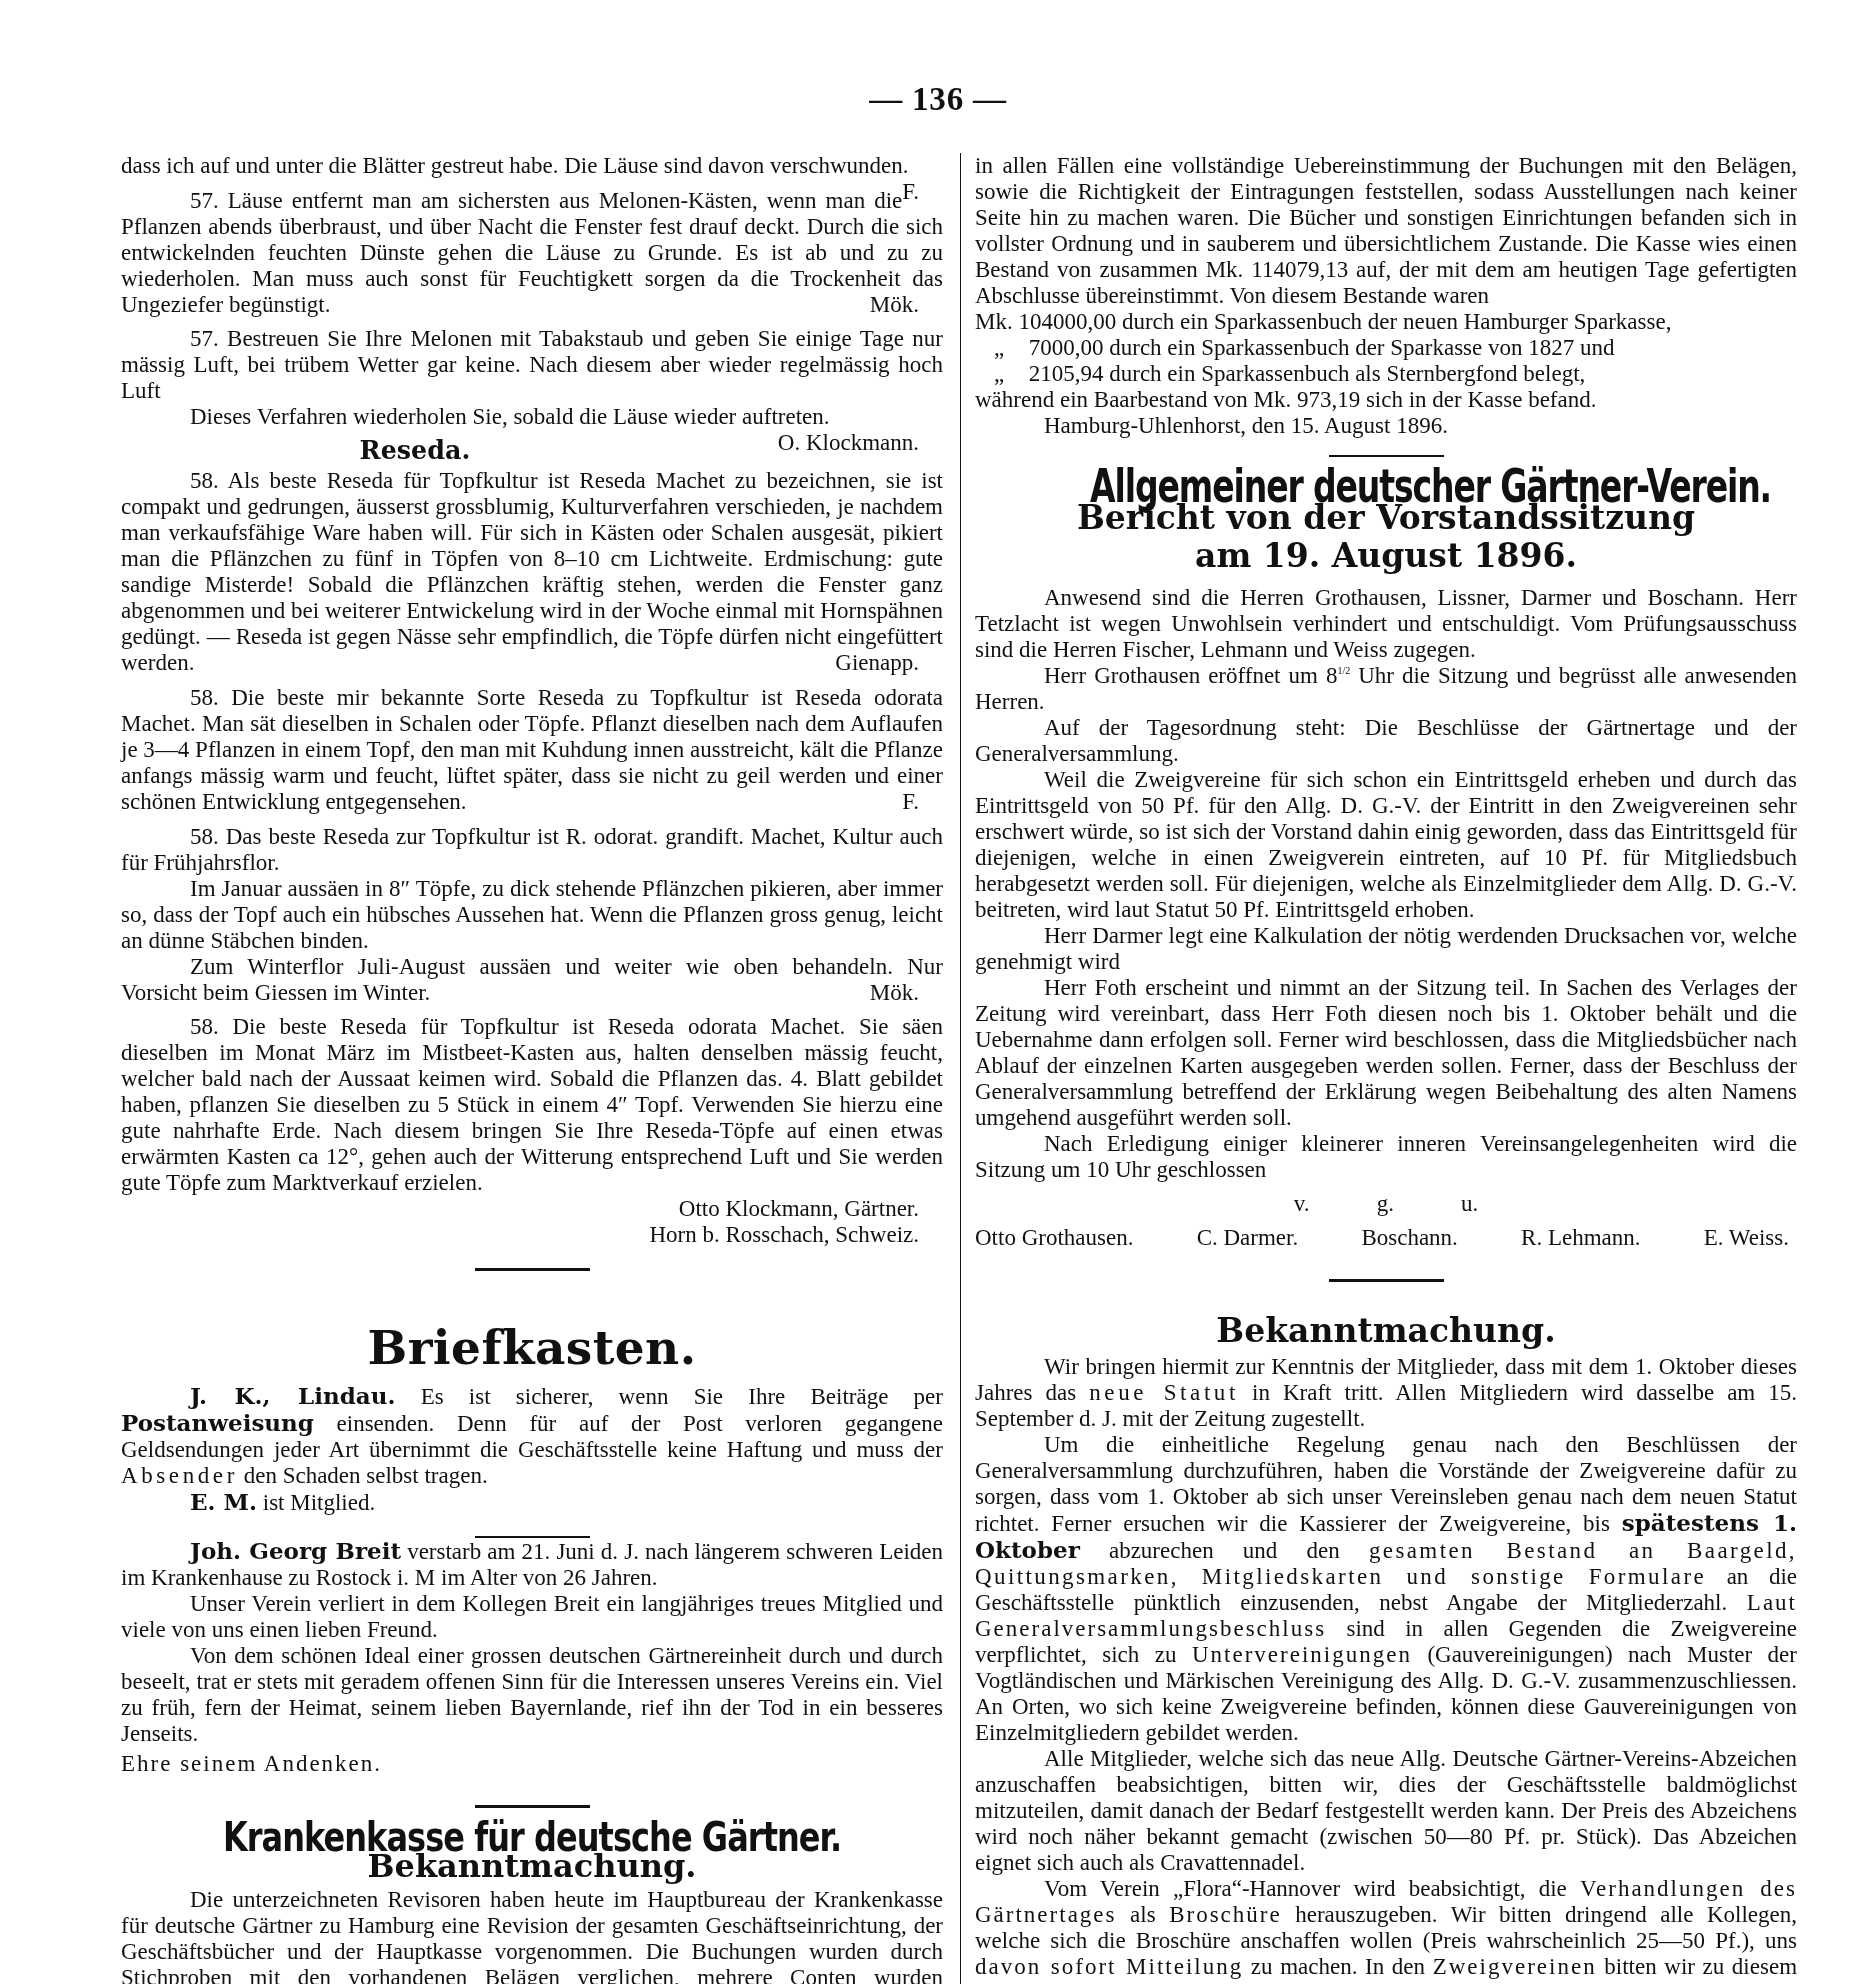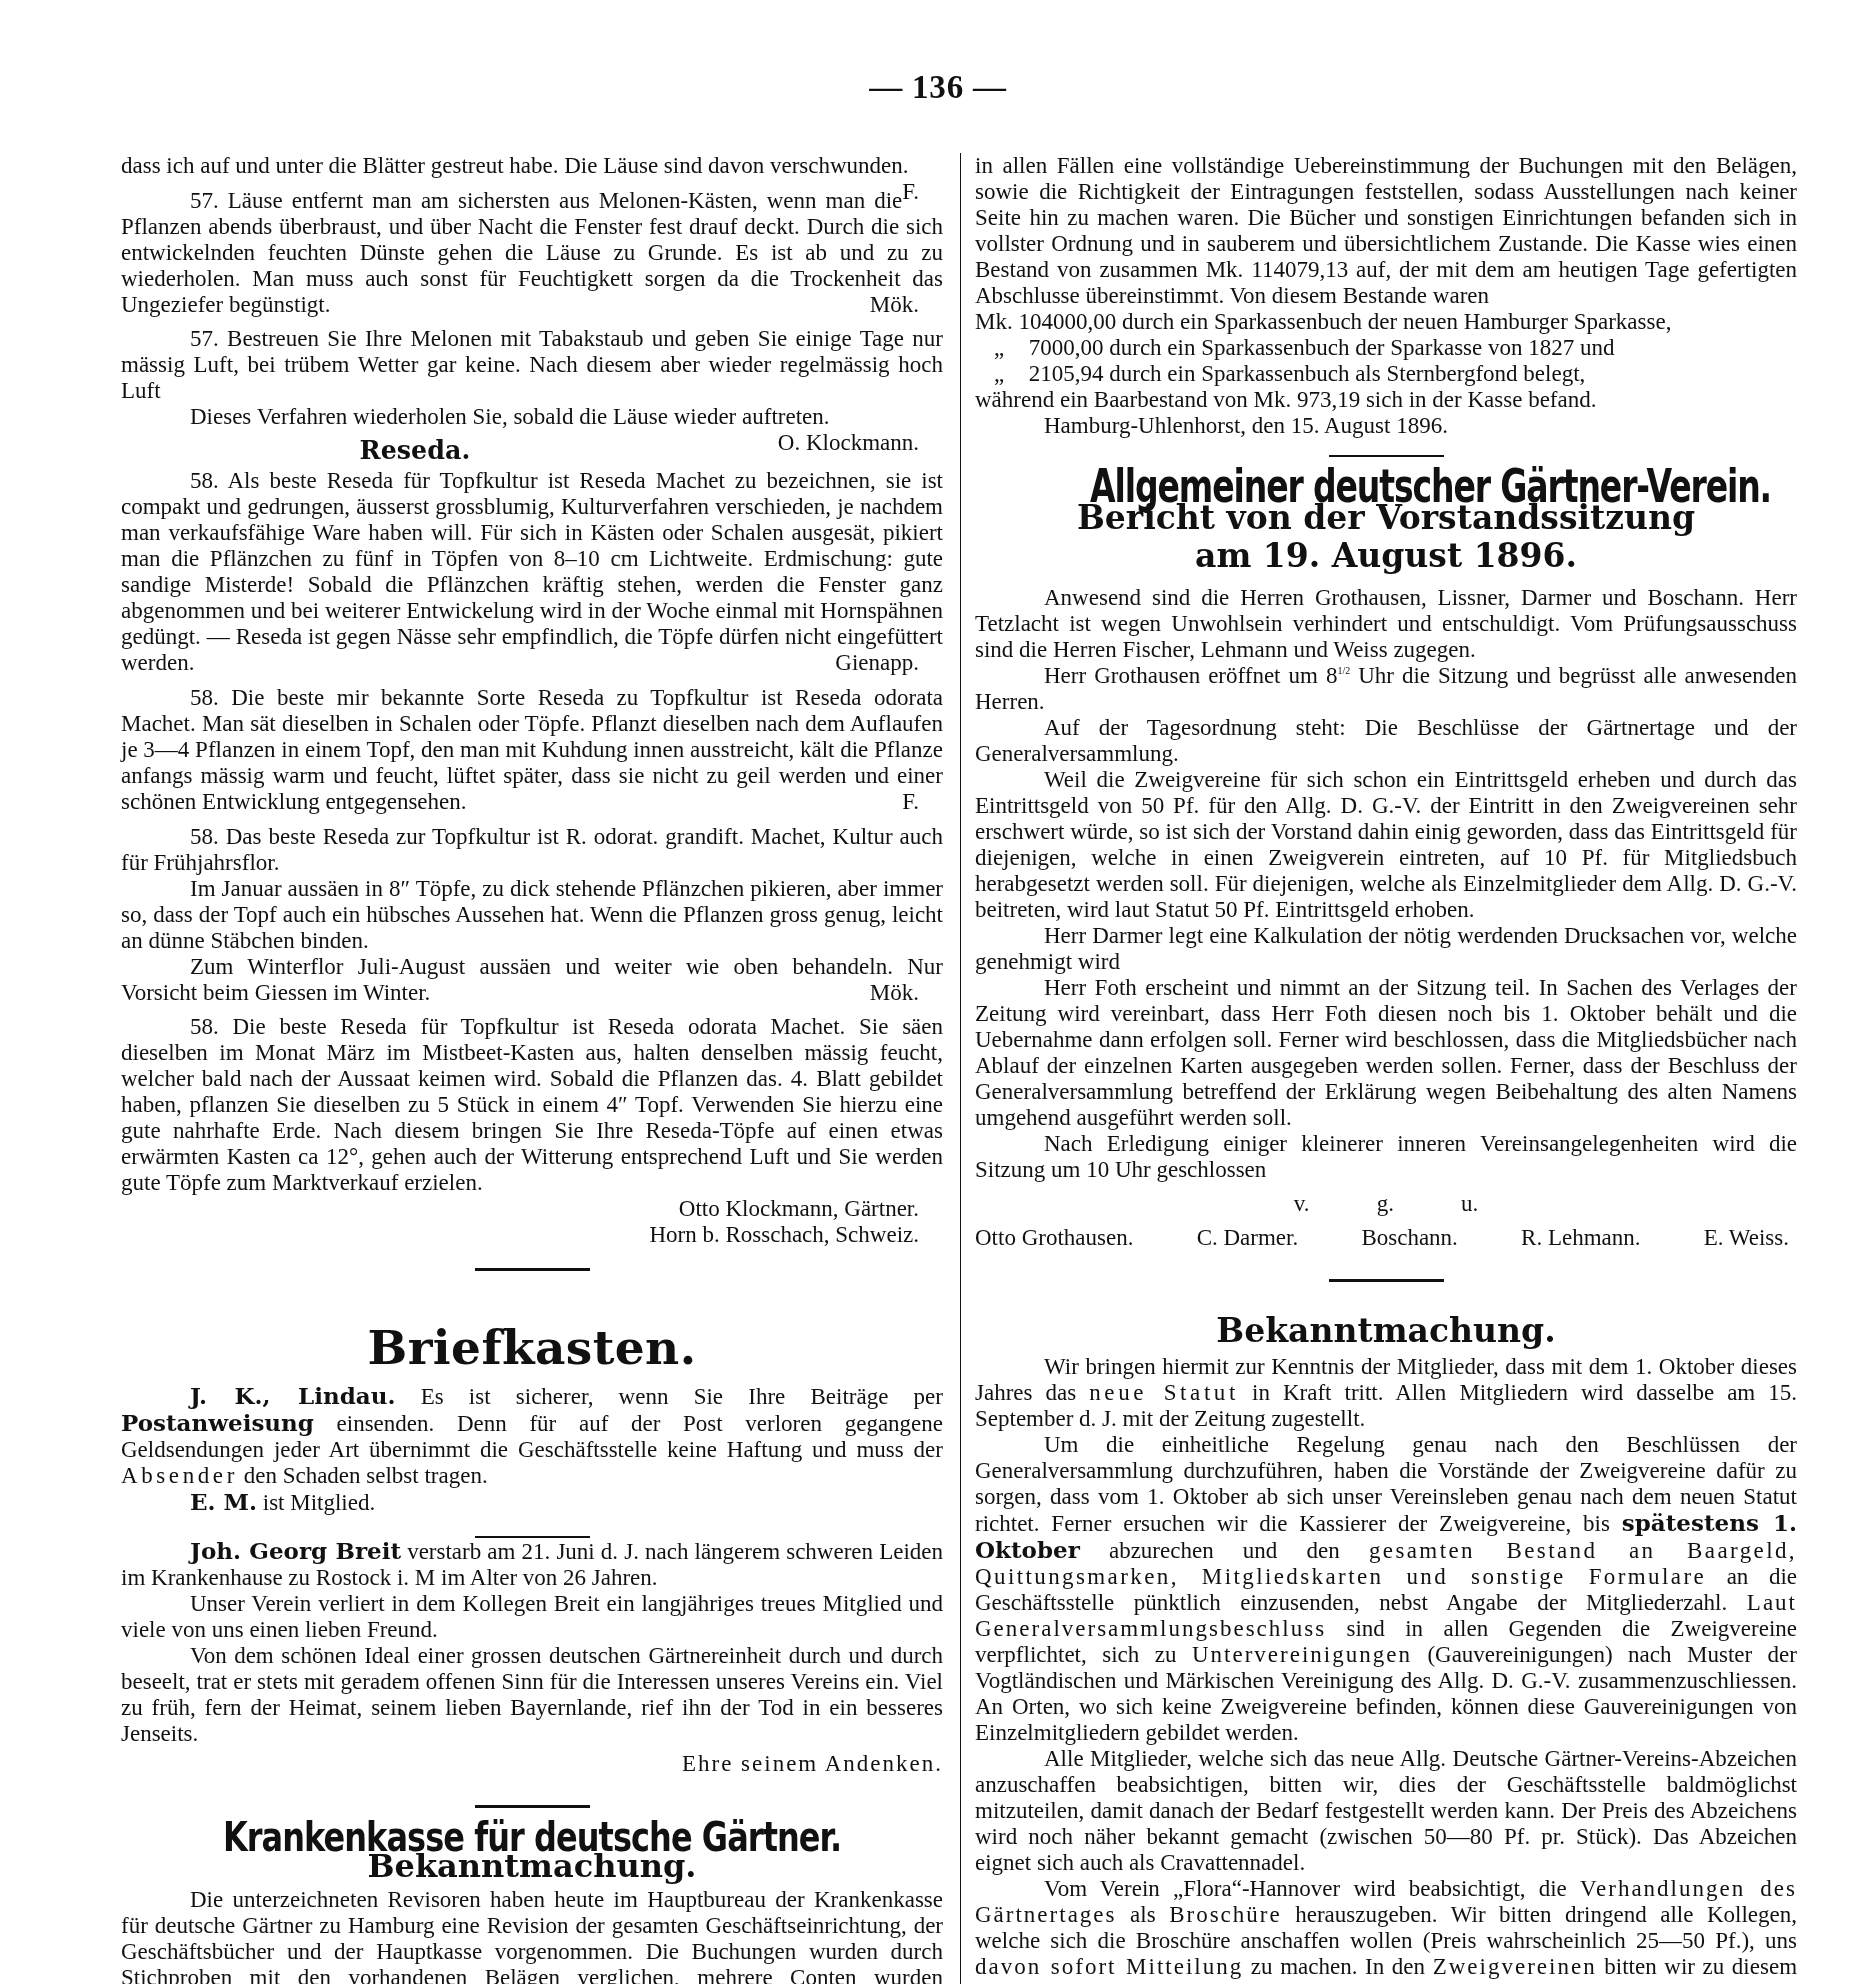--- a/index.html
+++ b/index.html
@@ -6,21 +6,21 @@
     body {
       width: 1876px;
       height: 2626px;
       position: relative;
       overflow: hidden;
       color: #111111;
       font-family: "DejaVu Serif", "Liberation Serif", serif;
     }
     .page-number {
       position: absolute;
-      top: 69px;
+      top: 81px;
       left: 0;
       width: 1876px;
       text-align: center;
       font-size: 33px;
       font-weight: bold;
       letter-spacing: 0.8px;
       font-family: "Liberation Serif", serif;
     }
     .column {
       position: absolute;
@@ -41,21 +41,21 @@
       width: 1.2px;
       height: 2378px;
       background: #111111;
     }
     p { margin: 0; }
     .indent { text-indent: 69px; }
     .sig { text-align: right; padding-right: 24px; }
     .para-gap { margin-top: 8.7px; }
     .line { display: block; }
     .right-note { float: right; padding-right: 24px; }
-    .center { text-align: right; text-indent: 0; }
+    .center { text-align: left; text-indent: 0; }
     .h-section {
       text-align: center;
       font-weight: bold;
       font-family: "DejaVu Serif", serif;
       margin: 12px 0 8px 0;
     }
     .h-reseda { font-size: 25.4px; margin: 7.1px 0 4.8px 0; }
     .h-brief { font-size: 47px; margin: 64px 0 22px 0; letter-spacing: 0.4px; }
     .h-person { font-size: 32px; margin: 10px 0 10px 0; }
     .h-kranken {

